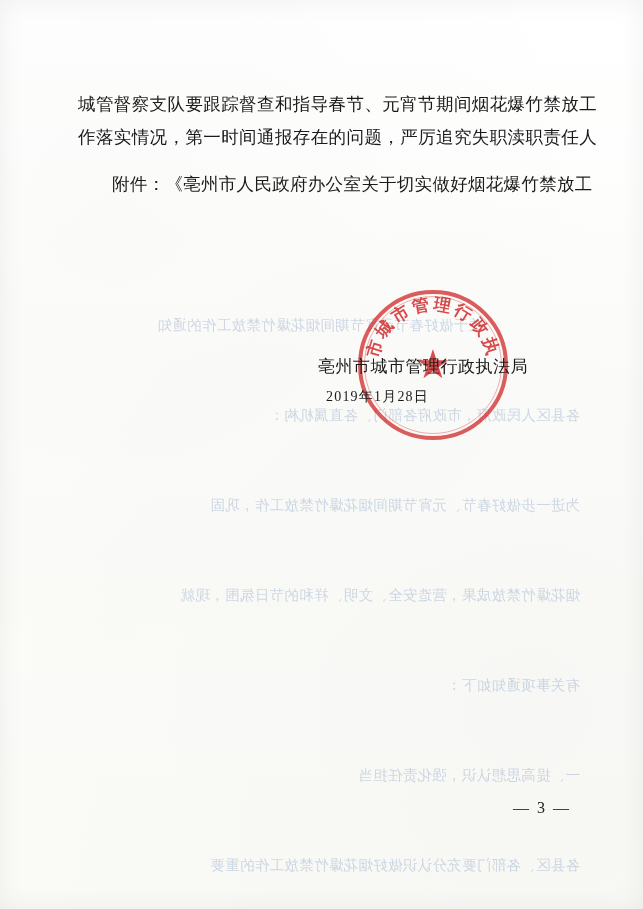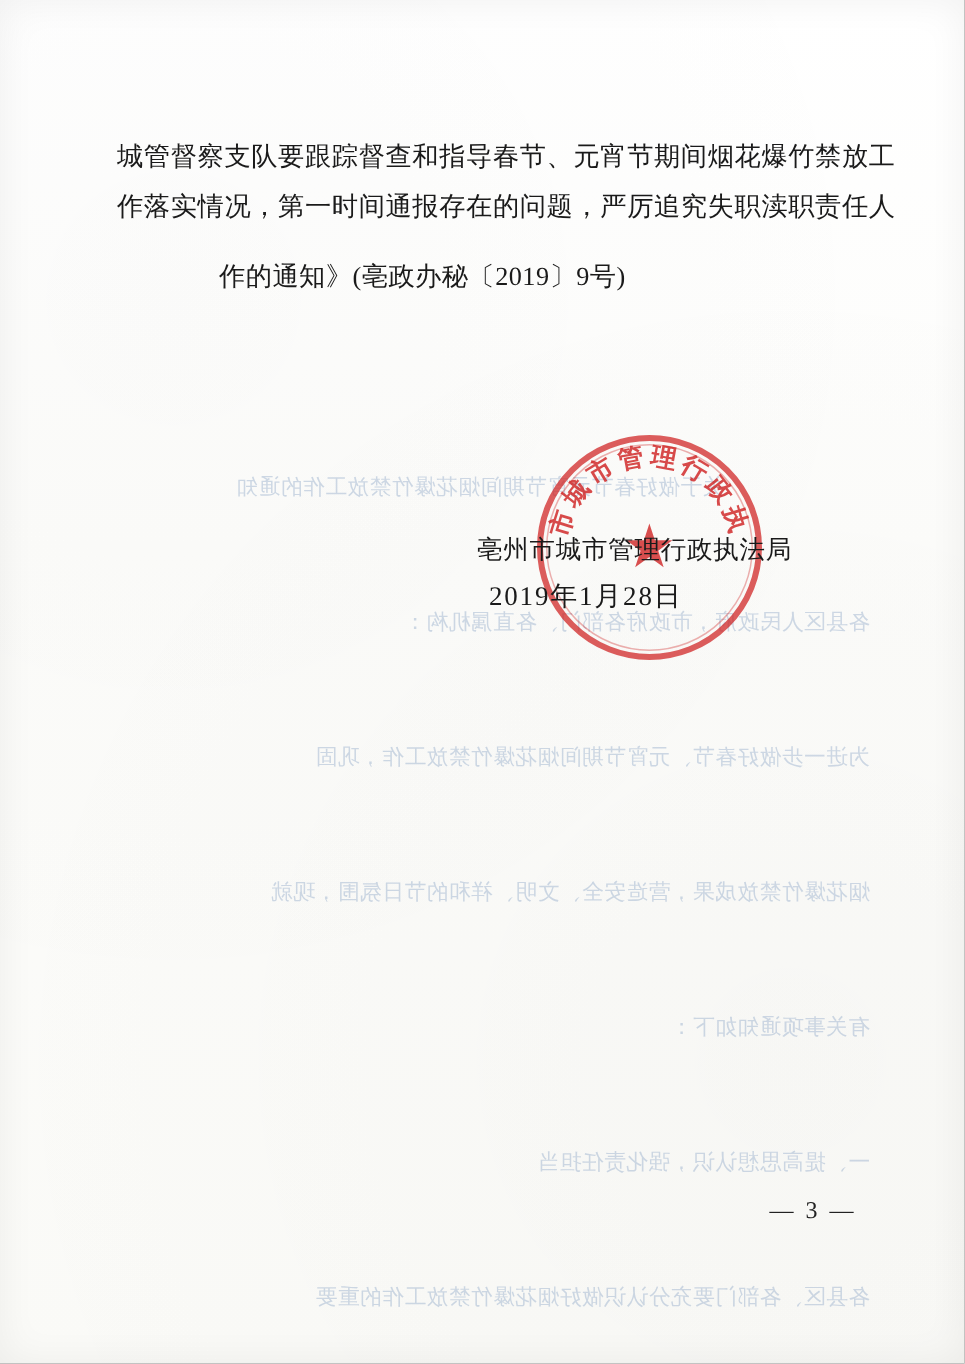--- a/index.html
+++ b/index.html
@@ -71,21 +71,21 @@
     top: 352px;
     text-align: left;
   }
   .sig-org {
     font-size: 17px;
     line-height: 30px;
     letter-spacing: 0.5px;
     white-space: pre;
   }
   .sig-date {
-    font-size: 18px;
+    font-size: 14px;
     line-height: 30px;
     letter-spacing: 1.2px;
     padding-left: 8px;
     white-space: pre;
   }
 
   
   .seal {
     position: absolute;
     left: 358px;
@@ -179,21 +179,21 @@
     
     
     
   </div>
 
   <div class="content">
     <div class="body-line">城管督察支队要跟踪督查和指导春节、元宵节期间烟花爆竹禁放工</div>
     <div class="body-line">作落实情况，第一时间通报存在的问题，严厉追究失职渎职责任人</div>
 
     <div class="para-attach">
-      <div class="attach-line2">作的通知》(亳政办秘〔2019〕9号)</div>
+      <div class="attach-line1">附件：《亳州市人民政府办公室关于切实做好烟花爆竹禁放工</div>
     </div>
   </div>
 
   <div class="seal">
     <div class="seal-ring"></div>
     <div class="seal-ring-inner"></div>
     <svg class="seal-arc" viewBox="0 0 150 150">
       <defs>
         <path id="sealArcPath" d="M 20,75 A 55,55 0 0 1 130,75"></path>
       </defs>

